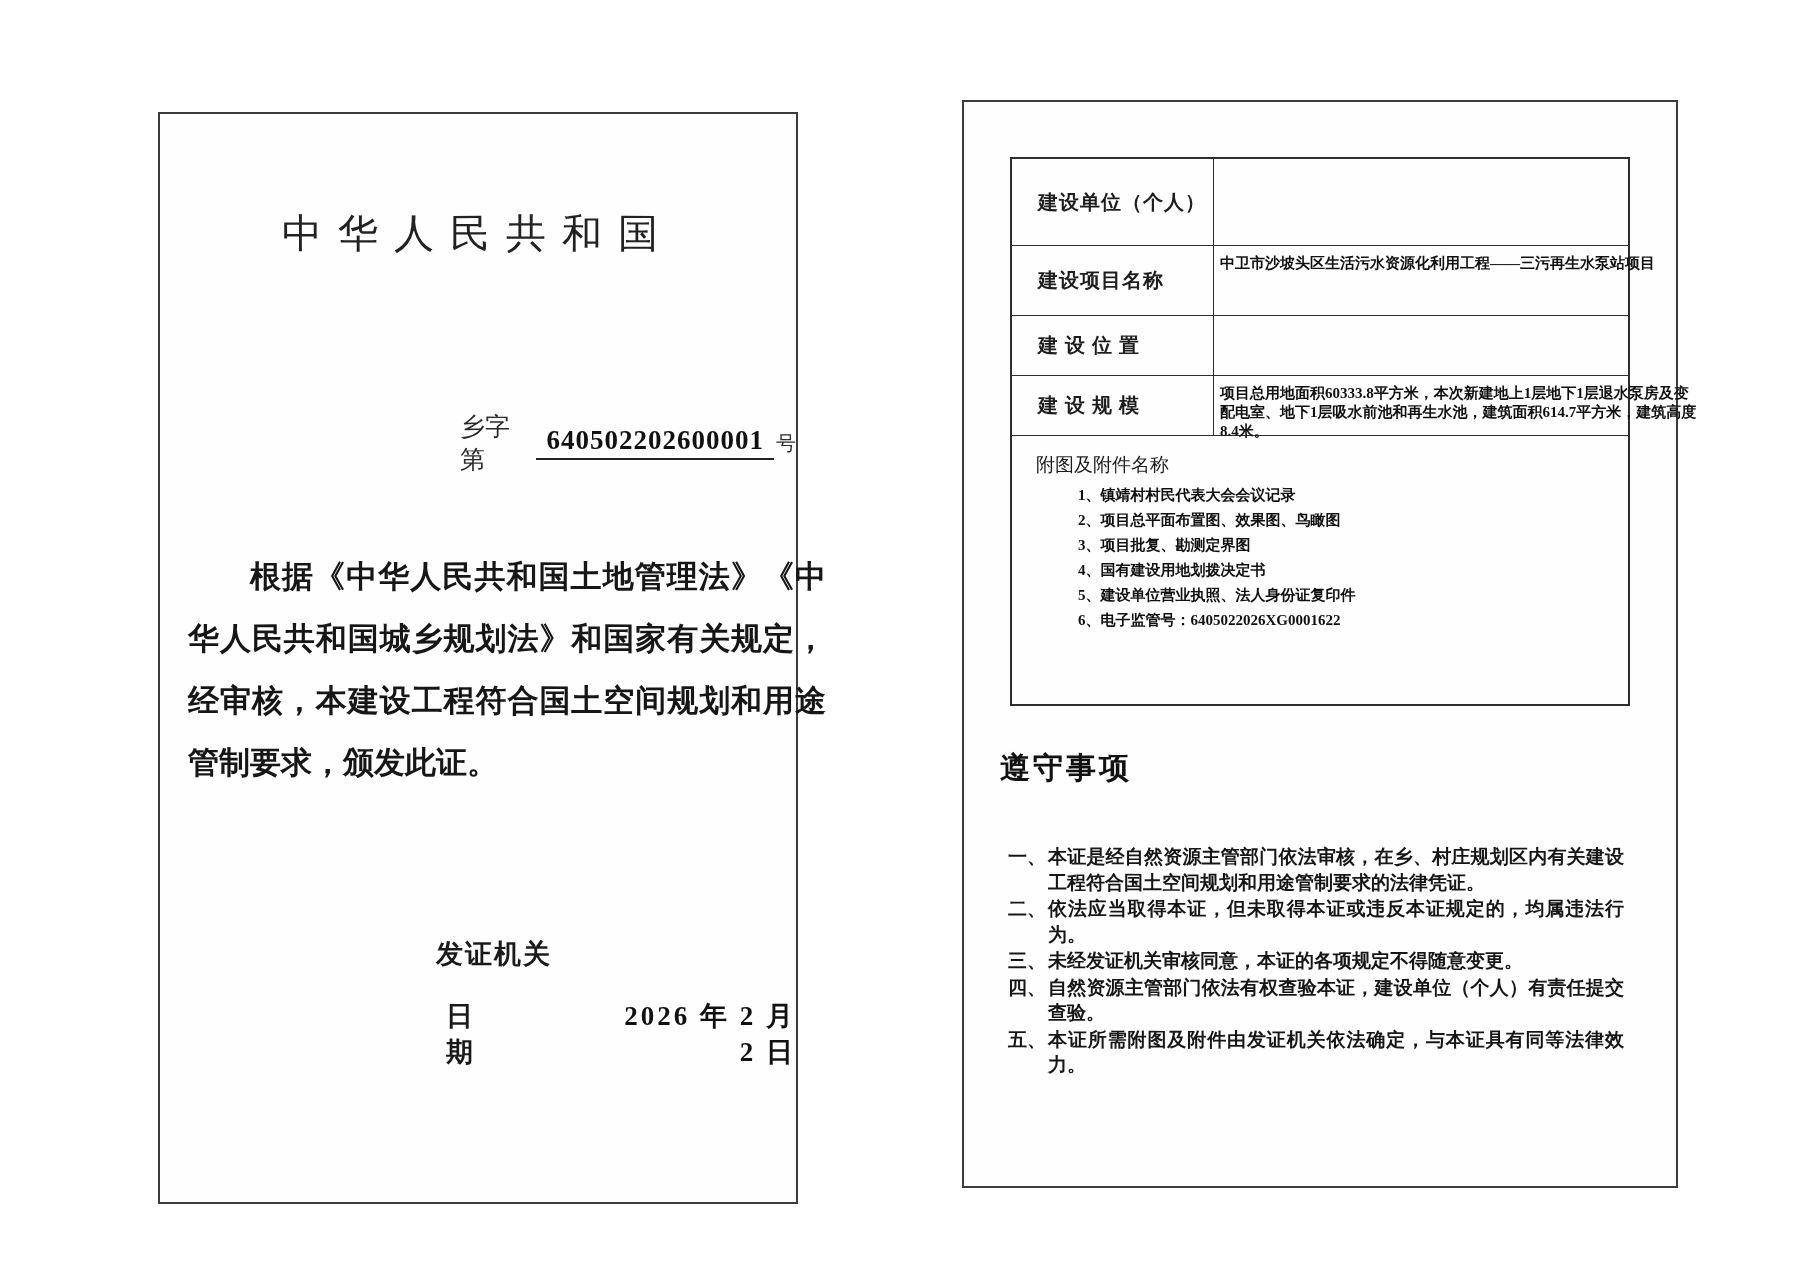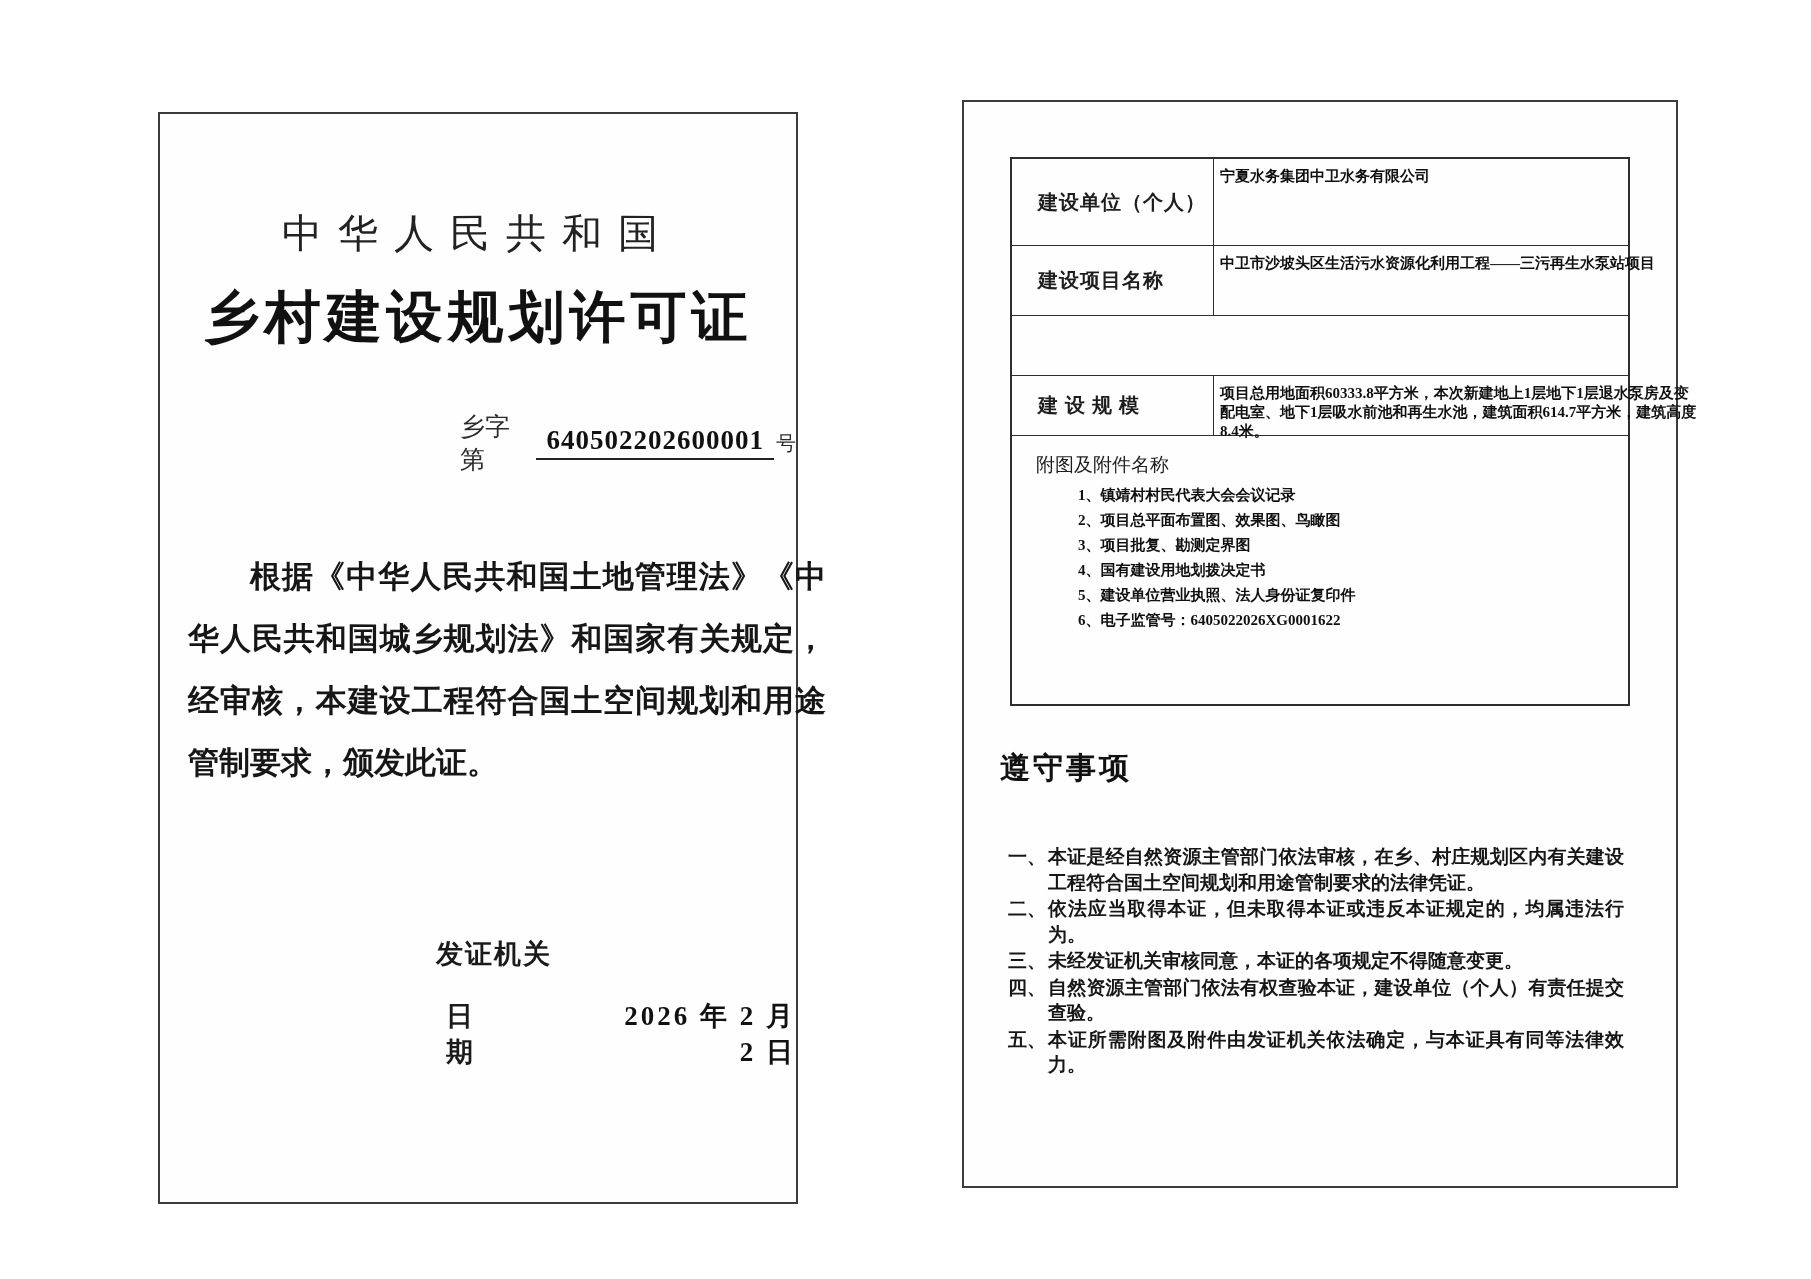--- a/index.html
+++ b/index.html
@@ -64,21 +64,20 @@
   .item-number { flex:0 0 40px; }
   .item-text { flex:1; text-align:justify; }
 </style>
 </head>
 <body>
 
 <div class="canvas">
 
   <div class="page page-left">
     <div class="country-title">中华人民共和国</div>
-    <div class="permit-title">乡村建设规划许可证</div>
 
     <div class="serial-row">
       <span class="serial-prefix">乡字第</span>
       <span class="serial-underline">
         <span class="serial-number">640502202600001</span>
       </span>
       <span class="serial-suffix">号</span>
     </div>
 
     <div class="body-paragraph">根据《中华人民共和国土地管理法》《中华人民共和国城乡规划法》和国家有关规定，经审核，本建设工程符合国土空间规划和用途管制要求，颁发此证。</div>
@@ -89,27 +88,27 @@
       <span class="date-label">日　　期</span>
       <span class="date-value">2026 年 2 月 2 日</span>
     </div>
   </div>
 
   <div class="page page-right">
 
     <div class="info-table">
       <div class="t-row r1">
         <div class="row-label">建设单位（个人）</div>
-        <div class="row-value">宁夏水务集团中卫水务有限公司</div>
       </div>
       <div class="t-row r2">
         <div class="row-label">建设项目名称</div>
         <div class="row-value nowrap">中卫市沙坡头区生活污水资源化利用工程——三污再生水泵站项目</div>
       </div>
       <div class="t-row r3">
+        <div class="row-label">建 设 位 置</div>
       </div>
       <div class="t-row r4">
         <div class="row-label">建 设 规 模</div>
         <div class="row-value">
           <div class="wide">项目总用地面积60333.8平方米，本次新建地上1层地下1层退水泵房及变配电室、地下1层吸水前池和再生水池，建筑面积614.7平方米，建筑高度8.4米。</div>
         </div>
       </div>
 
       <div class="t-row attachments">
         <div style="width:100%;">

